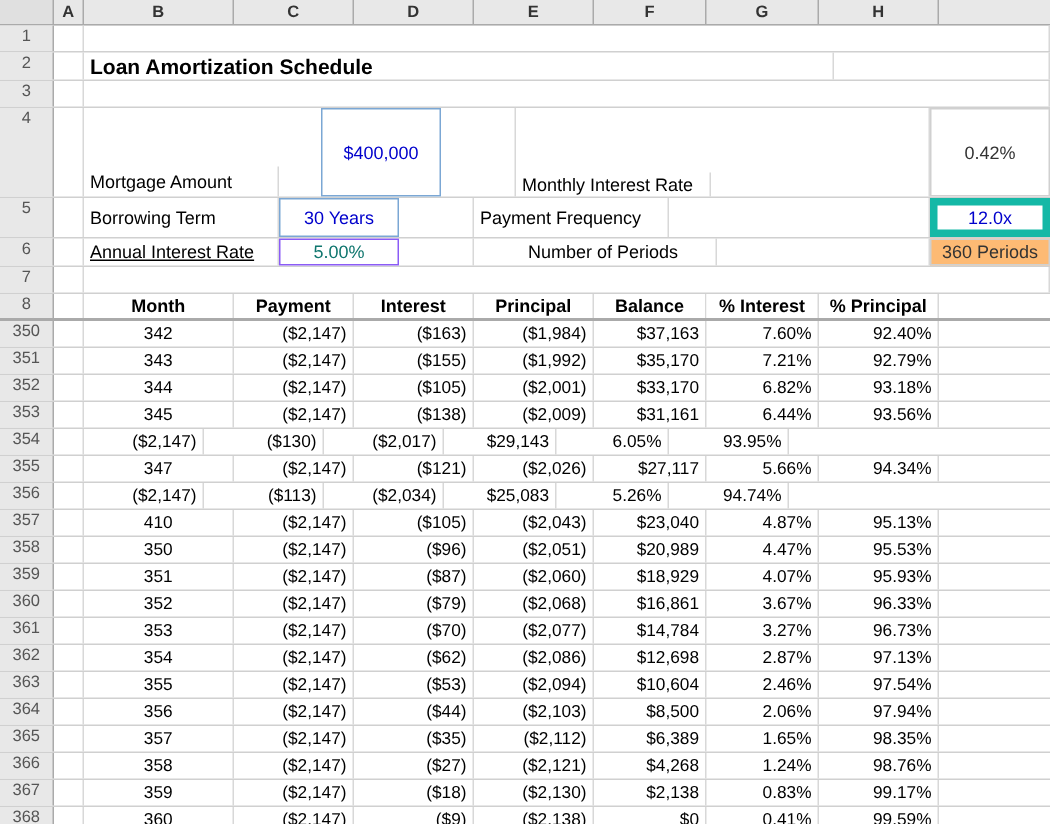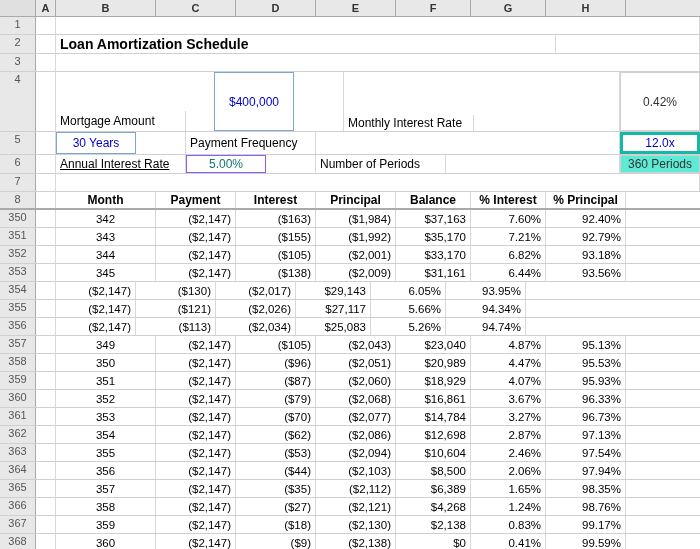--- a/index.html
+++ b/index.html
@@ -168,36 +168,37 @@
       <div class="cell info-value" style="width:80px;min-width:80px;border:1px solid #7ba7d4;background:#fff;color:#0000cc;justify-content:center;margin-left:28px;">$400,000</div>
       <div class="cell" style="width:50px;min-width:50px;"></div>
       <div class="cell cell-left" style="width:130px;min-width:130px;margin-top:43px;">Monthly Interest Rate</div>
       <div class="cell" style="flex:1;"></div>
       <div class="cell info-value" style="width:80px;min-width:80px;border:1px solid #d0d0d0;background:#fff;color:#333;justify-content:center;">0.42%</div>
     </div>
 
     <div class="ss-row">
       <div class="row-num">5</div>
       <div class="cell cell-a"></div>
+      <div class="cell cell-left" style="width:130px;min-width:130px;">Borrowing Term</div>
       <div class="cell info-value" style="width:80px;min-width:80px;border:1px solid #7ba7d4;background:#fff;color:#0000cc;justify-content:center;">30 Years</div>
       <div class="cell" style="width:50px;min-width:50px;"></div>
       <div class="cell cell-left" style="width:130px;min-width:130px;">Payment Frequency</div>
       <div class="cell" style="flex:1;"></div>
-      <div class="cell info-value" style="width:80px;min-width:80px;border:3px solid #14b8a6;background:#fff;color:#0000cc;justify-content:center;">12.0x</div>
+      <div class="cell info-value" style="width:80px;min-width:80px;border:5px solid #14b8a6;background:#fff;color:#0000cc;justify-content:center;">12.0x</div>
     </div>
 
     <div class="ss-row">
       <div class="row-num">6</div>
       <div class="cell cell-a"></div>
       <div class="cell cell-left" style="width:130px;min-width:130px;text-decoration:underline;">Annual Interest Rate</div>
       <div class="cell info-value" style="width:80px;min-width:80px;border:1px solid #8b5cf6;background:#fff;color:#0f766e;justify-content:center;">5.00%</div>
       <div class="cell" style="width:50px;min-width:50px;"></div>
-      <div class="cell cell-left" style="width:130px;min-width:130px;">Number of Periods</div>
+      <div class="cell cell-left" style="width:130px;min-width:130px;margin-left:32px;">Number of Periods</div>
       <div class="cell" style="flex:1;"></div>
-      <div class="cell" style="width:80px;min-width:80px;border:1px solid #d0d0d0;background:#5eead4;color:#333;justify-content:center;">360 Periods</div>
+      <div class="cell" style="width:80px;min-width:80px;border:1px solid #d0d0d0;background:#fdba74;color:#333;justify-content:center;">360 Periods</div>
     </div>
 
     <div class="ss-row row-empty">
       <div class="row-num">7</div>
       <div class="cell cell-a"></div>
       <div class="cell" style="flex:1"></div>
     </div>
 
     <div class="ss-row header-row" style="border-bottom: 2px solid #aaa;">
       <div class="row-num">8</div>
@@ -262,41 +263,42 @@
           <div class="cell cell-c cell-right">($2,147)</div>
           <div class="cell cell-d cell-right">($130)</div>
           <div class="cell cell-e cell-right">($2,017)</div>
           <div class="cell cell-f cell-right">$29,143</div>
           <div class="cell cell-g cell-right">6.05%</div>
           <div class="cell cell-h cell-right">93.95%</div>
         </div>
         <div class="ss-row data-row">
           <div class="row-num">355</div>
           <div class="cell cell-a"></div>
+          <div class="cell cell-b cell-center">347</div>
           <div class="cell cell-c cell-right">($2,147)</div>
           <div class="cell cell-d cell-right">($121)</div>
           <div class="cell cell-e cell-right">($2,026)</div>
           <div class="cell cell-f cell-right">$27,117</div>
           <div class="cell cell-g cell-right">5.66%</div>
           <div class="cell cell-h cell-right">94.34%</div>
         </div>
         <div class="ss-row data-row">
           <div class="row-num">356</div>
           <div class="cell cell-a"></div>
           <div class="cell cell-c cell-right">($2,147)</div>
           <div class="cell cell-d cell-right">($113)</div>
           <div class="cell cell-e cell-right">($2,034)</div>
           <div class="cell cell-f cell-right">$25,083</div>
           <div class="cell cell-g cell-right">5.26%</div>
           <div class="cell cell-h cell-right">94.74%</div>
         </div>
         <div class="ss-row data-row">
           <div class="row-num">357</div>
           <div class="cell cell-a"></div>
-          <div class="cell cell-b cell-center">349</div>
+          <div class="cell cell-b cell-center">410</div>
           <div class="cell cell-c cell-right">($2,147)</div>
           <div class="cell cell-d cell-right">($105)</div>
           <div class="cell cell-e cell-right">($2,043)</div>
           <div class="cell cell-f cell-right">$23,040</div>
           <div class="cell cell-g cell-right">4.87%</div>
           <div class="cell cell-h cell-right">95.13%</div>
         </div>
         <div class="ss-row data-row">
           <div class="row-num">358</div>
           <div class="cell cell-a"></div>

